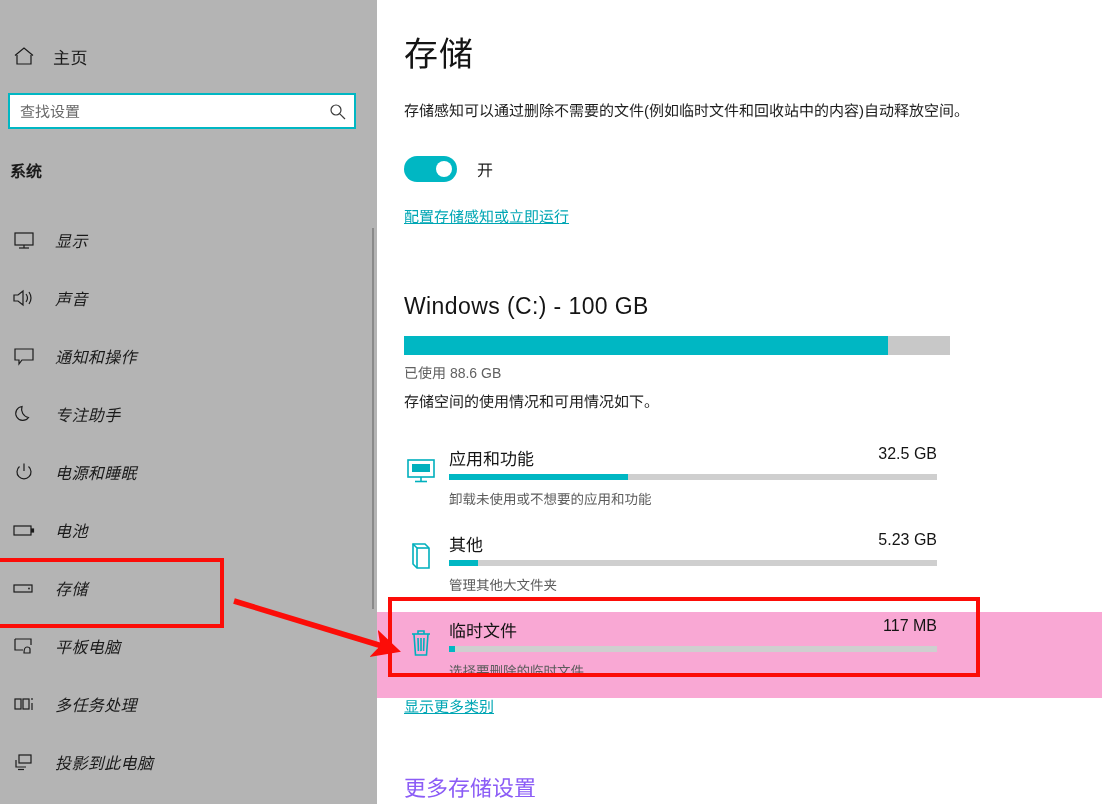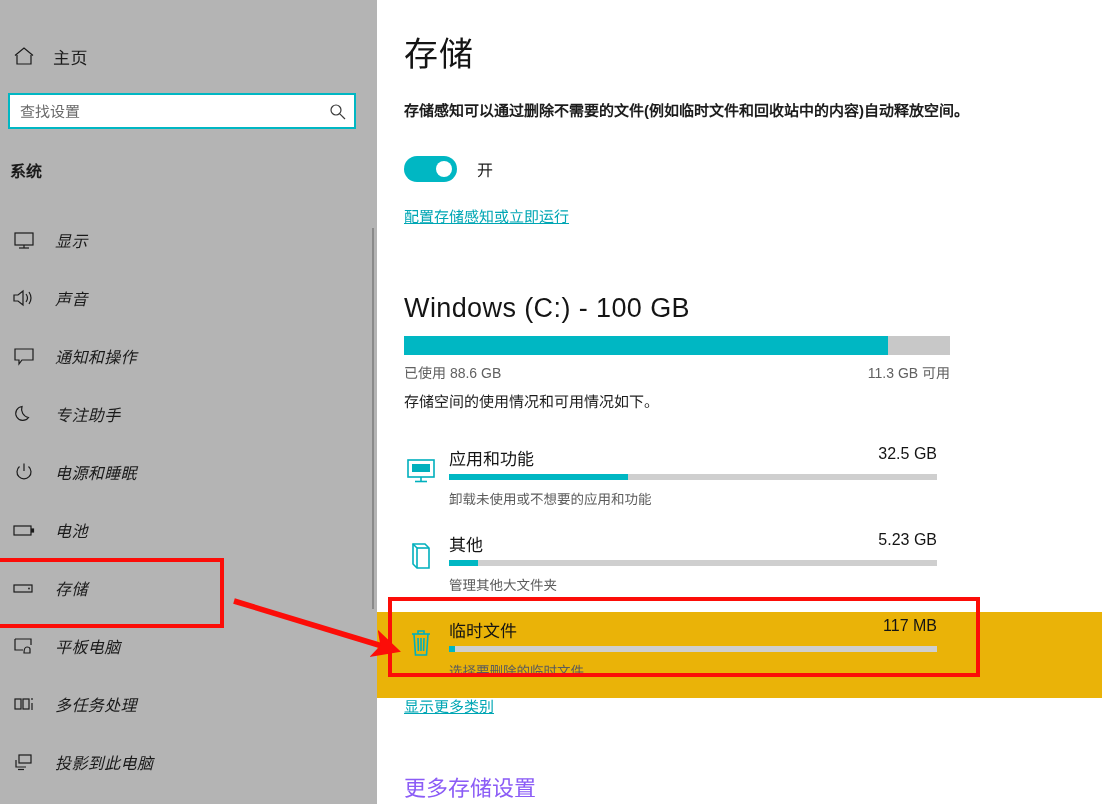--- a/index.html
+++ b/index.html
@@ -73,21 +73,21 @@
     width: 725px; height: 804px; background: #ffffff;
     overflow: hidden;
   }
   .page-title {
     position: absolute; left: 27px; top: 27px;
     font-size: 34px; font-weight: normal; color: #141414; letter-spacing: 1px;
   }
   .intro {
     position: absolute; left: 27px; top: 100px;
     width: 572px;
-    font-size: 15px; line-height: 22px; color: #1c1c1c; font-weight: bold;
+    font-size: 15px; line-height: 22px; color: #1c1c1c;
   }
   .toggle-row {
     position: absolute; left: 27px; top: 156px;
     display: flex; align-items: center;
   }
   .toggle {
     width: 53px; height: 26px; border-radius: 13px;
     background: #00b7c3; position: relative;
     cursor: pointer;
   }
@@ -98,21 +98,21 @@
   .toggle-label { margin-left: 20px; font-size: 16px; color: #1a1a1a; }
 
   .link {
     color: #00a6b4; font-size: 15px; text-decoration: underline;
     cursor: pointer;
   }
   .link-configure { position: absolute; left: 27px; top: 205px; }
 
   .drive-title {
     position: absolute; left: 27px; top: 293px;
-    font-size: 27px; color: #141414; letter-spacing: .4px;
+    font-size: 23px; color: #141414; letter-spacing: .4px;
   }
   .drive-bar {
     position: absolute; left: 27px; top: 336px;
     width: 546px; height: 19px; background: #c8c8c8;
   }
   .drive-bar .fill { height: 100%; background: #00b7c3; }
   .drive-used {
     position: absolute; left: 27px; top: 362px;
     font-size: 14px; color: #616161;
   }
@@ -145,21 +145,21 @@
   }
   .cat-bar {
     position: absolute; left: 72px; top: 34px;
     width: 488px; height: 6px; background: #cfcfcf;
   }
   .cat-bar .fill { height: 100%; background: #00b7c3; }
   .cat-desc {
     position: absolute; left: 72px; top: 48px;
     font-size: 13.5px; color: #5c5c5c;
   }
-  .cat-row.highlighted { background: #eab308; }
+  .cat-row.highlighted { background: #f9a8d4; }
 
   .link-more { position: absolute; left: 27px; top: 695px; }
   .more-settings-title {
     position: absolute; left: 27px; top: 770px;
     font-size: 22px; color: #8b5cf6;
   }
 
   
   .anno-box {
     position: absolute;
@@ -324,21 +324,20 @@
     </div>
 
     <a class="link link-configure">配置存储感知或立即运行</a>
 
     <div class="drive-title">Windows (C:) - 100 GB</div>
 
     <div class="drive-bar">
       <div class="fill" id="drive-fill" style="width: 88.6%;"></div>
     </div>
     <div class="drive-used">已使用 88.6 GB</div>
-    <div class="drive-free">11.3 GB 可用</div>
     <div class="drive-sub">存储空间的使用情况和可用情况如下。</div>
 
     <div class="cat-list">
 
       <div class="cat-row">
         <span class="cat-icon">
           <svg width="30" height="27" viewBox="0 0 30 27" fill="none" stroke="#00b0bd" stroke-width="1.6">
             <rect x="2" y="2" width="26" height="17"></rect>
             <line x1="15" y1="19" x2="15" y2="23"></line>
             <line x1="9" y1="23.5" x2="21" y2="23.5"></line>

